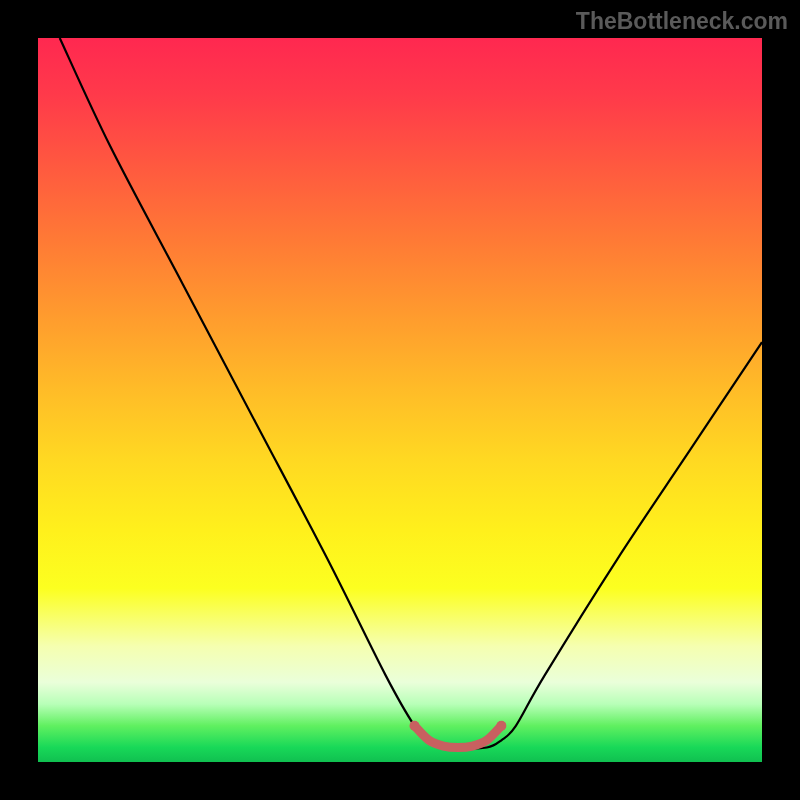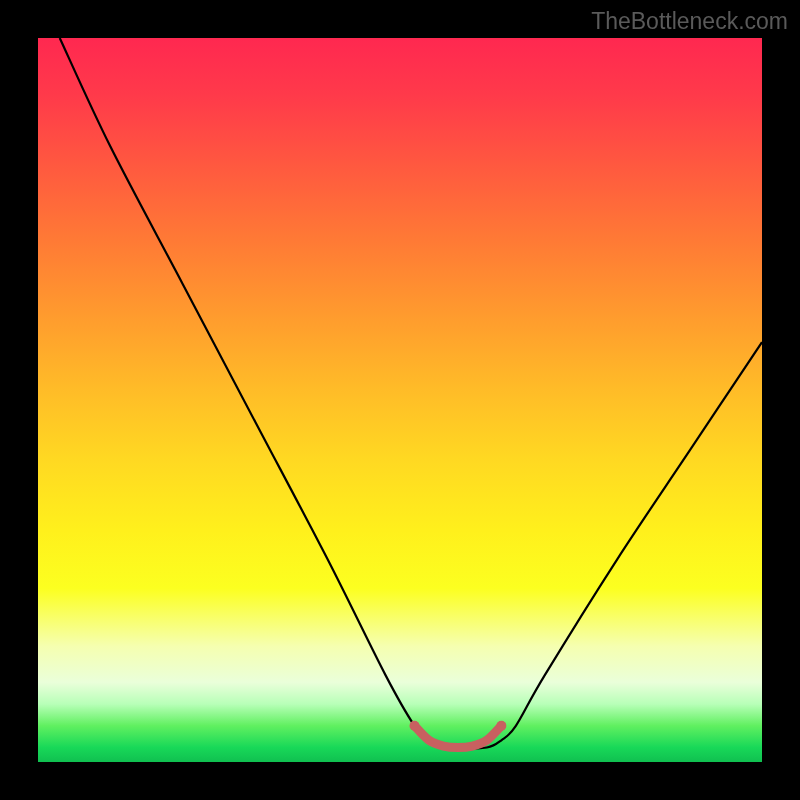--- a/index.html
+++ b/index.html
@@ -11,21 +11,21 @@
     position: relative;
     overflow: hidden;
   }
   .watermark {
     position: absolute;
     top: 8px;
     right: 12px;
     font-family: Arial, sans-serif;
     font-size: 23px;
     color: #5a5a5a;
-    font-weight: 400;
+    font-weight: 700;
     z-index: 10;
   }
   .plot-area {
     position: absolute;
     left: 38px;
     top: 38px;
     width: 724px;
     height: 724px;
     background: linear-gradient(to bottom,
       #ff2850 0%,

